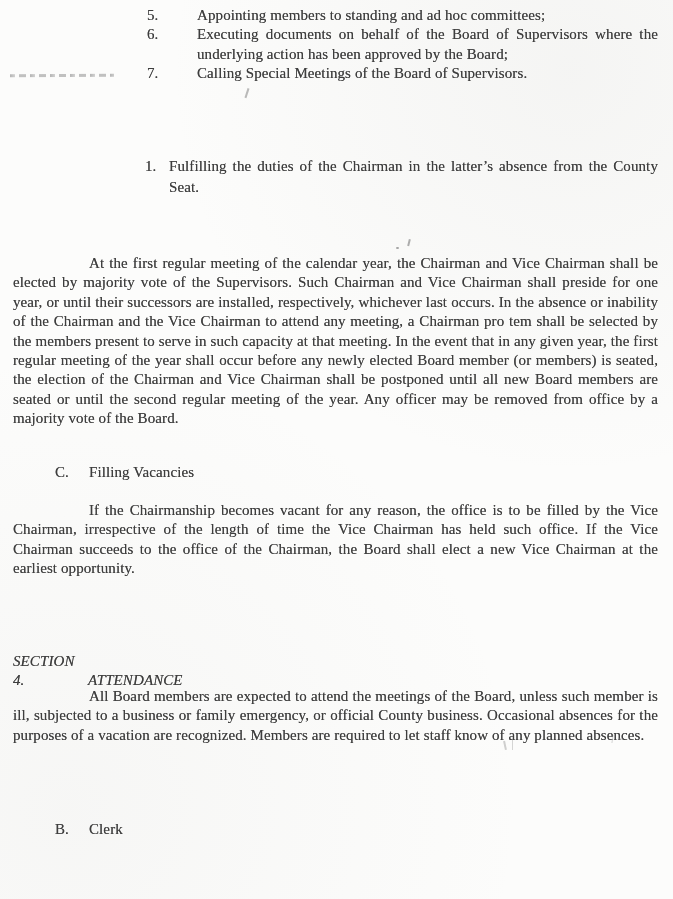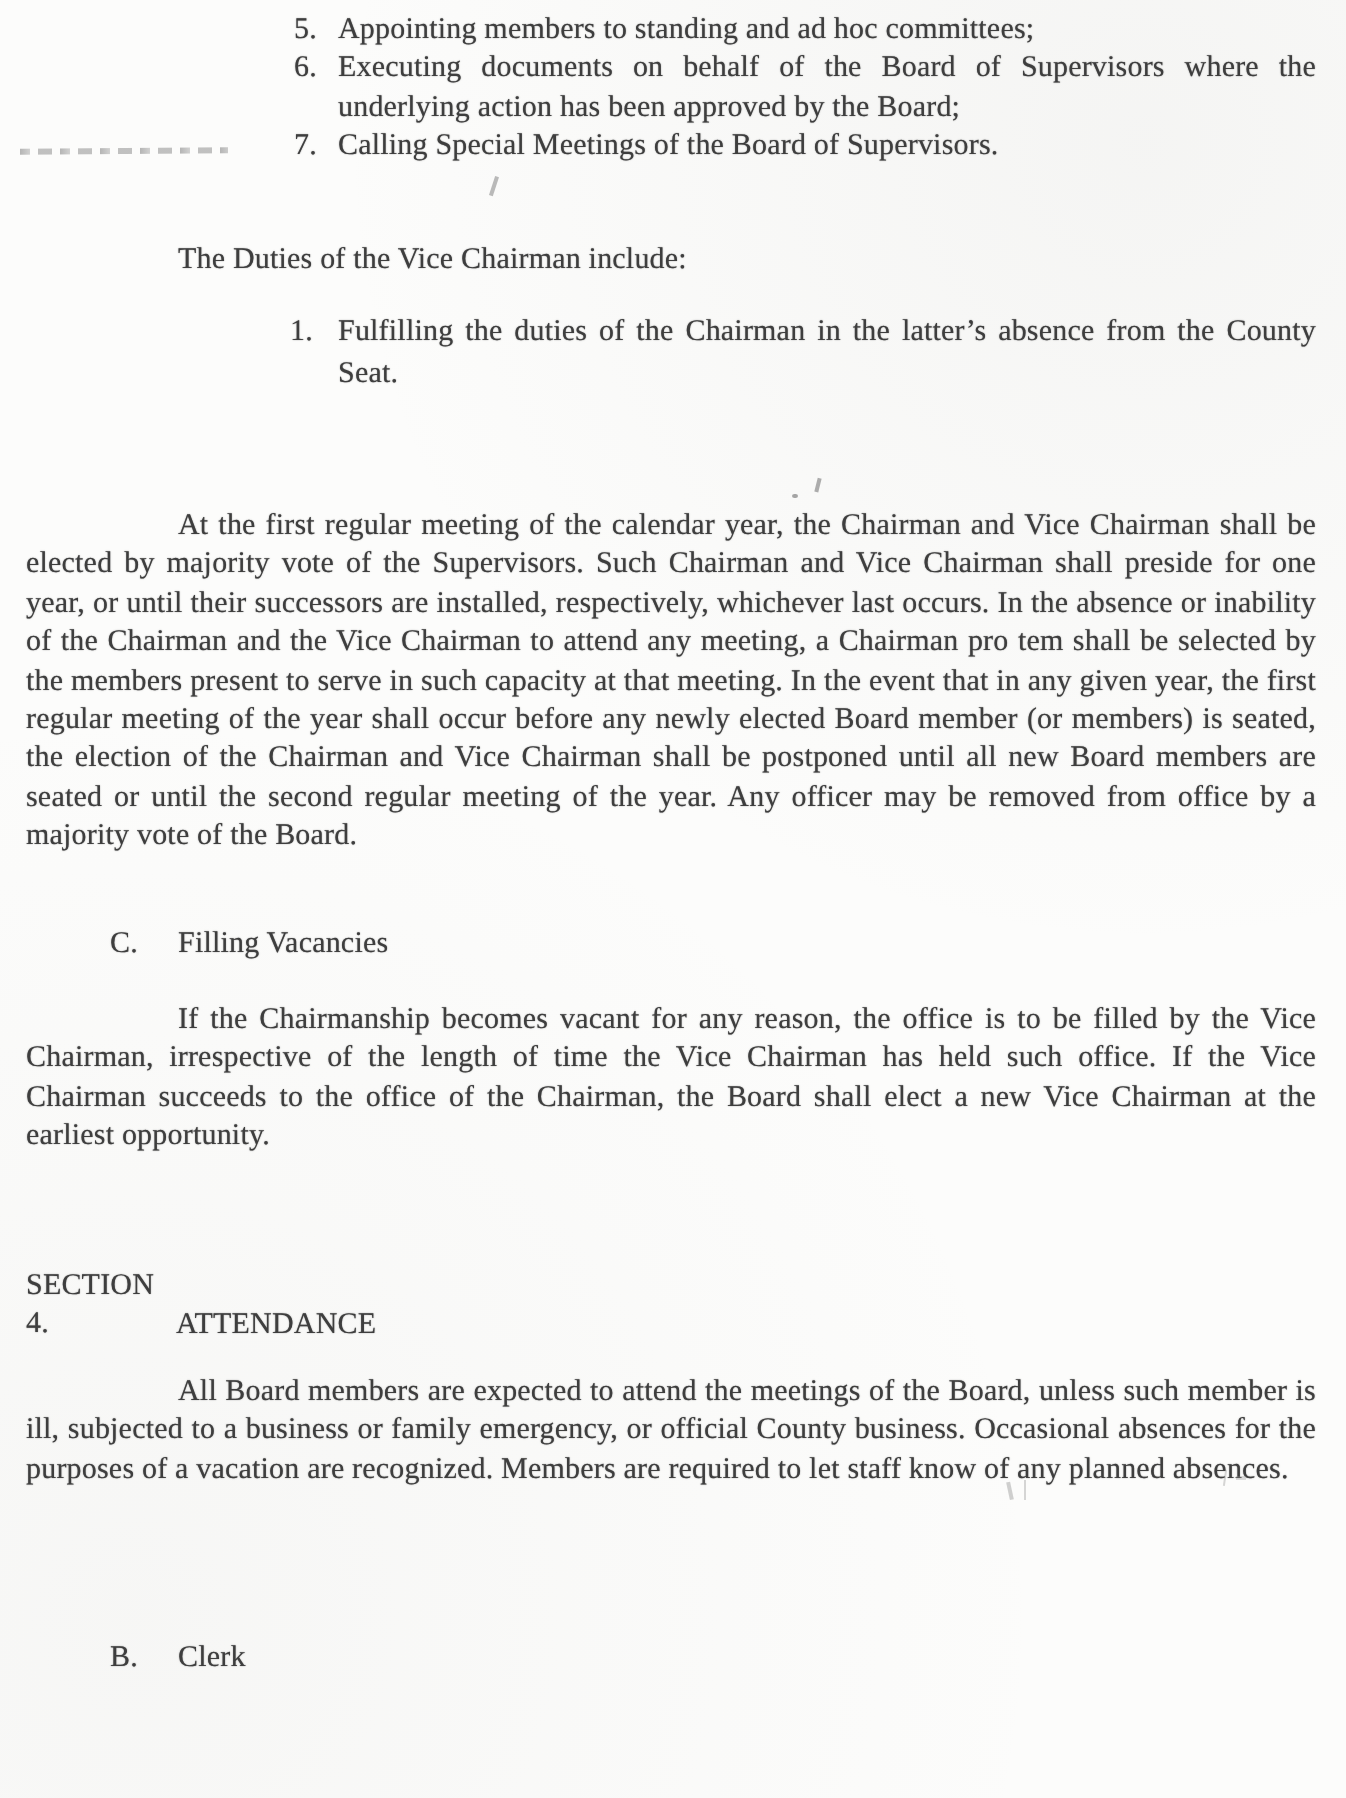--- a/index.html
+++ b/index.html
@@ -17,21 +17,21 @@
     letter-spacing:0.1px;
     text-shadow:0 0 0.6px rgba(90,90,90,0.85);
     overflow:hidden;
   }
   .abs{position:absolute;}
   .just{text-align:justify;}
   .indent{text-indent:76px;}
   .olist{left:147px;width:511px;top:6px;line-height:19.3px;}
   .oli{display:flex;}
   .oli .num{flex:none;width:22px;}
-  .oli .otext{flex:1;text-align:justify;}
+  .oli .otext{flex:1;text-align:justify;margin-left:28px;}
   .duties-intro{left:89px;top:121px;}
   .dlist{left:145px;width:513px;top:156px;line-height:20.6px;}
   .dli{display:flex;}
   .dli .num{flex:none;width:24px;}
   .dli .otext{flex:1;text-align:justify;}
   .subhead .letter{display:inline-block;width:34px;}
   .subhead{left:55px;}
   .para{left:13px;width:645px;}
   .sechead{left:13px;}
   .sechead .secnum{display:inline-block;width:75px;}
@@ -69,39 +69,38 @@
     </div>
     <div class="oli">
       <span class="num">7.</span>
       <div class="otext">Calling Special Meetings of the Board of Supervisors.</div>
     </div>
   </div>
 
   <div class="abs scribble"></div>
   <div class="abs slash"></div>
 
-  <div class="abs duties-intro">The Duties of the Vice Chairman include:</div>
 
   <div class="abs dlist">
     <div class="dli">
       <span class="num">1.</span>
       <div class="otext">Fulfilling the duties of the Chairman in the latter’s absence from the County Seat.</div>
     </div>
   </div>
 
   <div class="abs tickdot"></div>
   <div class="abs tickmark"></div>
   <div class="abs para just indent" style="top:254px;">At the first regular meeting of the calendar year, the Chairman and Vice Chairman shall be elected by majority vote of the Supervisors.  Such Chairman and Vice Chairman shall preside for one year, or until their successors are installed, respectively, whichever last occurs.  In the absence or inability of the Chairman and the Vice Chairman to attend any meeting, a Chairman pro tem shall be selected by the members present to serve in such capacity at that meeting.  In the event that in any given year, the first regular meeting of the year shall occur before any newly elected Board member (or members) is seated, the election of the Chairman and Vice Chairman shall  be postponed until all new Board members are seated or until the second regular meeting of the year.  Any officer may be removed from office by a majority vote of the Board.</div>
 
   <div class="abs para just indent" style="top:501px;">If the Chairmanship becomes vacant for any reason, the office is to be filled by the Vice Chairman, irrespective of the length of time the Vice Chairman has held such office.  If the Vice Chairman succeeds to the office of the Chairman, the Board shall elect a new Vice Chairman at the earliest opportunity.</div>
   <div class="abs subhead" style="top:463px;">
     <span class="letter">C.</span><span>Filling Vacancies</span>
   </div>
 
-  <div class="abs sechead" style="top:634px;">
+  <div class="abs sechead" style="top:652px;font-style:italic;">
     <span class="secnum">SECTION 4.</span><span>ATTENDANCE</span>
   </div>
 
   <div class="abs para just indent" style="top:687px;">All Board members are expected to attend the meetings of the Board, unless such member is ill, subjected to a business or family emergency, or official County business.  Occasional absences for the purposes of a vacation are recognized.  Members are required to let staff know of any planned absences.</div>
 
   <div class="abs pencil1"></div>
   <div class="abs pencil1b"></div>
   <div class="abs pencil2"></div>
   <div class="abs pencil2b"></div>
 

